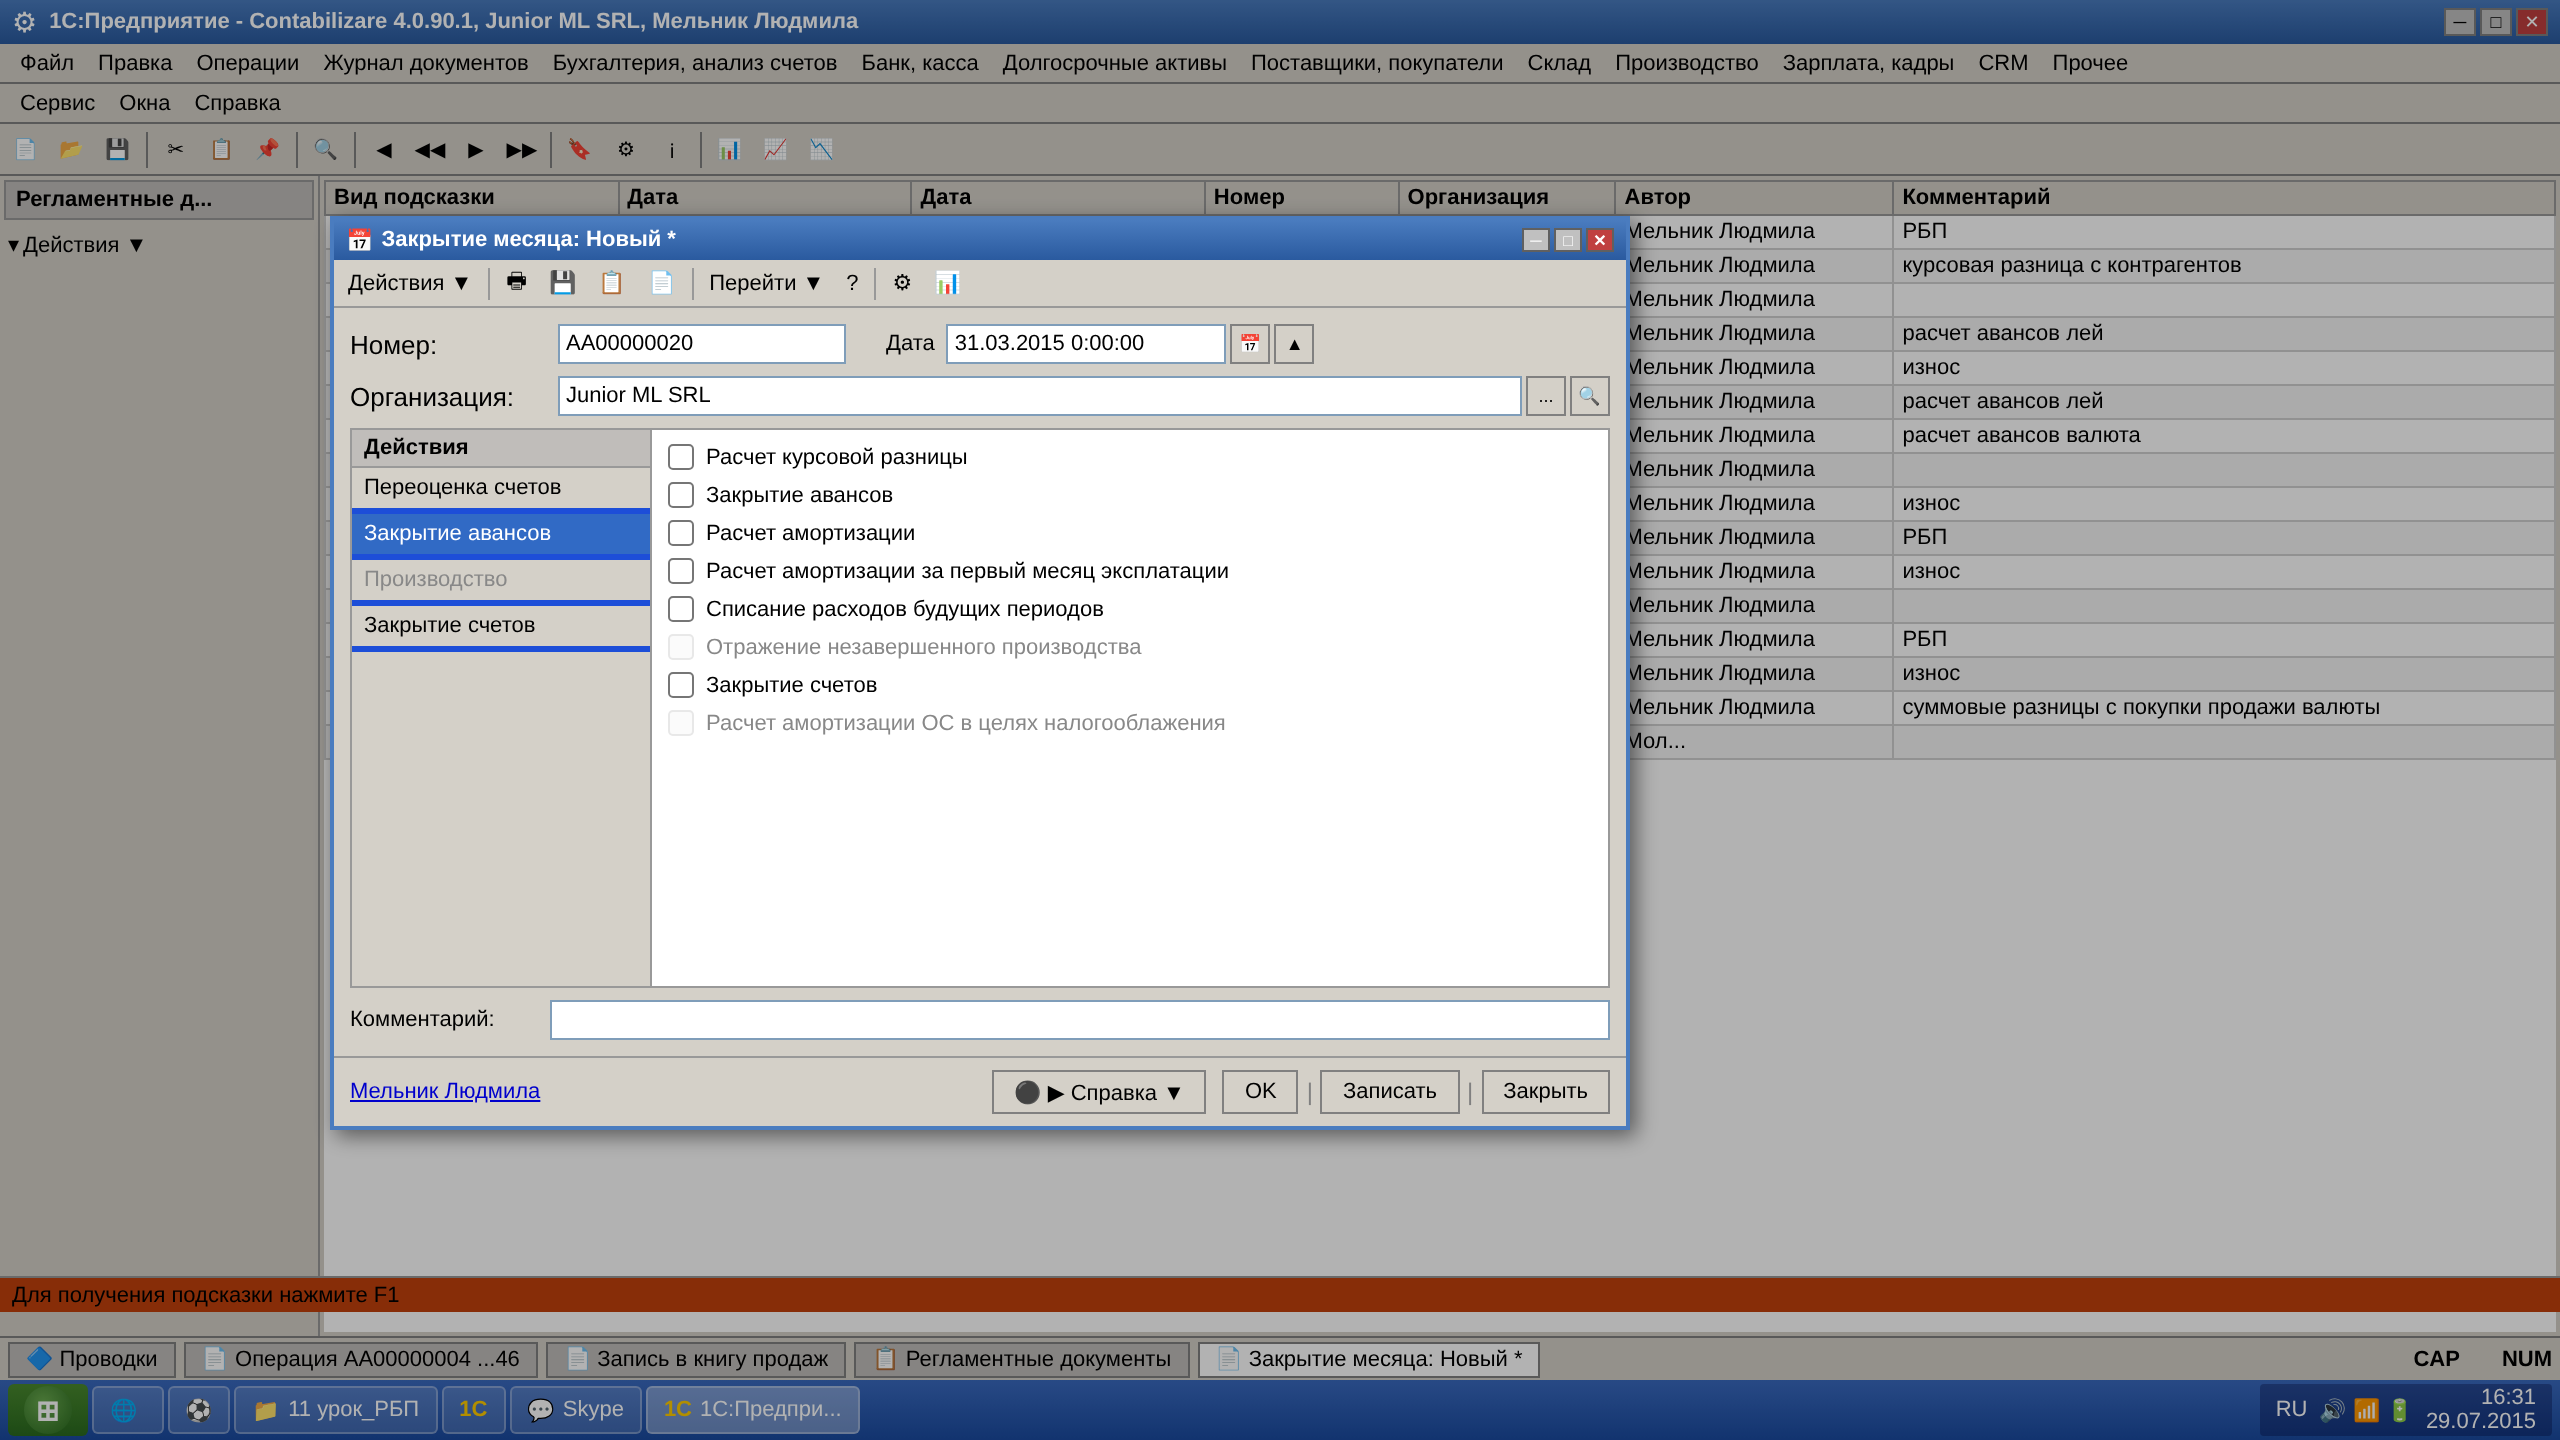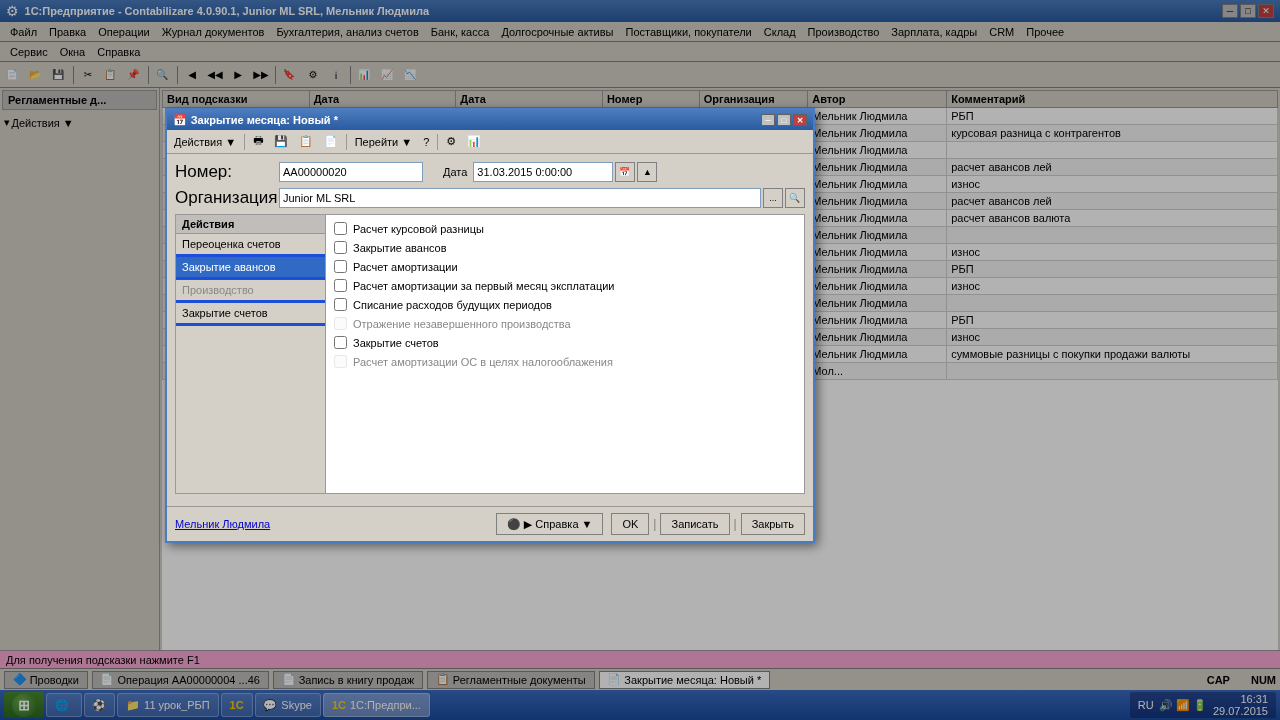--- a/index.html
+++ b/index.html
@@ -104,21 +104,21 @@
       height: 20px; padding: 0 4px;
       background: #d4d0c8; border: 1px solid transparent;
       display: flex; align-items: center; gap: 2px; cursor: pointer; font-size: 11px;
     }
     .modal-content { padding: 8px; }
     .form-row {
       display: flex;
       align-items: center;
       margin-bottom: 6px;
     }
-    .form-label { width: 104px; font-size: 17px; }
+    .form-label { width: 104px; font-size: 13px; }
     .form-input {
       height: 20px; border: 1px solid #7f9db9; background: white;
       font-size: 11px; padding: 0 3px;
     }
     .form-input-num { width: 144px; }
     .form-input-date { width: 140px; }
     .form-input-org { flex: 1; }
     .form-btn-small {
       width: 20px; height: 20px; background: #d4d0c8; border: 1px solid #808080;
       display: flex; align-items: center; justify-content: center; font-size: 9px; cursor: pointer; margin-left: 2px;
@@ -267,24 +267,24 @@
       background: rgba(0,0,50,0.3);
       height: 26px; padding: 0 8px;
       border-radius: 2px;
       color: white; font-size: 11px;
     }
     .taskbar-clock { text-align: right; font-size: 11px; color: white; }
 
     
     .hint-bar {
       position: fixed;
-      bottom: 52px;
+      bottom: 64px;
       left: 0; right: 0;
       height: 18px;
-      background: #f9a8d4;
+      background: #c2410c;
       border-top: 1px solid #999;
       display: flex;
       align-items: center;
       padding: 0 6px;
       font-size: 11px;
     }
   </style>
 </head>
 <body>
 
@@ -612,20 +612,24 @@
             <input type="checkbox" style="">
             <span>Закрытие счетов</span>
           </div>
           <div class="action-item disabled">
             <input type="checkbox" disabled="" style="">
             <span>Расчет амортизации ОС в целях налогооблажения</span>
           </div>
         </div>
       </div>
 
+      <div class="comment-row">
+        <span class="comment-label">Комментарий:</span>
+        <input type="text" class="comment-input" style="">
+      </div>
     </div>
 
     <div class="modal-footer">
       <span class="footer-user">Мельник Людмила</span>
       <div class="footer-buttons">
         <button class="footer-btn">
           <span>⚫</span>
           <span>▶ Справка ▼</span>
         </button>
         <span class="footer-sep"> </span>

